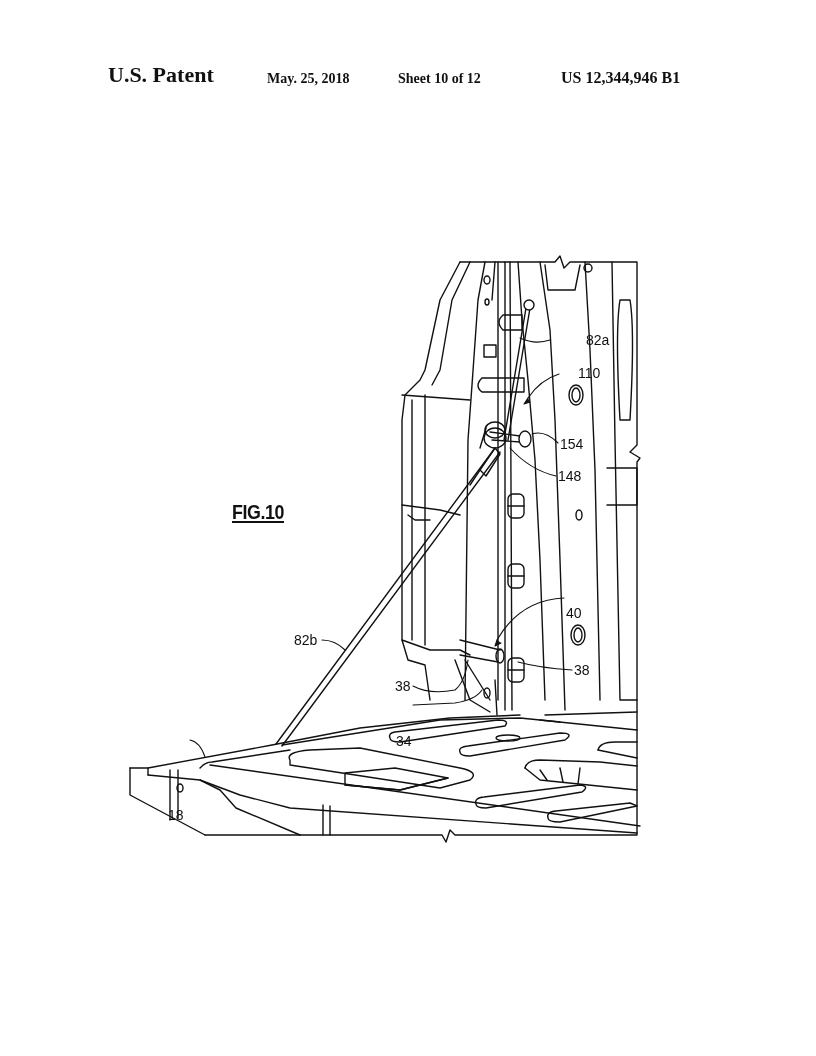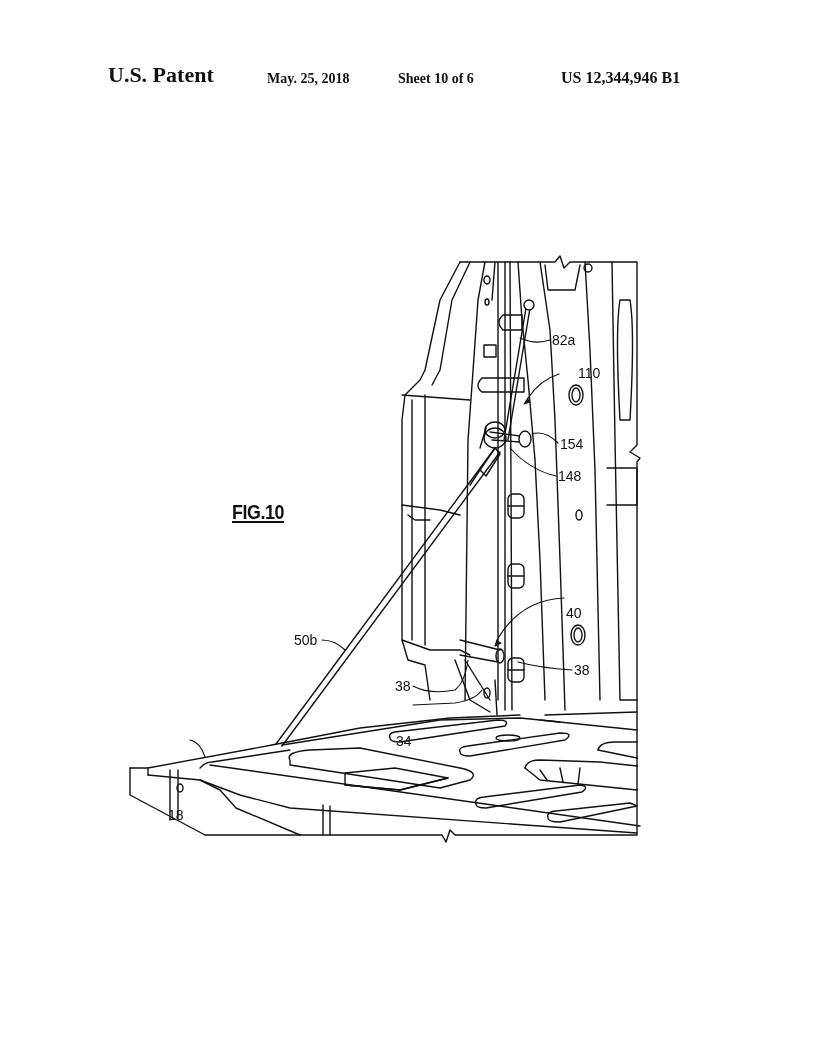--- a/index.html
+++ b/index.html
@@ -11,21 +11,21 @@
     .hdr-num { left: 561px; font-size: 16px; top: 69px; }
     .figure { position: absolute; left: 0; top: 0; width: 816px; height: 1056px; }
     .fig-label { position: absolute; left: 232px; top: 500px; font-family: "Liberation Sans", sans-serif; font-weight: bold; font-size: 21px; text-decoration: underline; letter-spacing: -0.5px; transform: scaleX(0.85); transform-origin: left; }
     .ref { position: absolute; font-family: "Liberation Sans", sans-serif; font-size: 14px; color: #111; white-space: nowrap; }
   </style>
 </head>
 <body>
 
 <div class="hdr hdr-title">U.S. Patent</div>
 <div class="hdr hdr-date">May. 25, 2018</div>
-<div class="hdr hdr-sheet">Sheet 10 of 6</div>
+<div class="hdr hdr-sheet">Sheet 10 of 12</div>
 <div class="hdr hdr-num">US 12,344,946 B1</div>
 
 <svg class="figure" viewBox="0 0 816 1056" xmlns="http://www.w3.org/2000/svg" fill="none" stroke="#111" stroke-width="1.4" stroke-linejoin="round" stroke-linecap="round">
 
   <g>
     <path d="M460 262 L555 262 L560 256 L564 268 L570 262 L637 262 L637 445 L630 452 L640 458 L637 462 L637 835 L455 835 L450 830 L446 842 L442 835 L205 835"></path>
   </g>
 
   <g>
     <path d="M460 262 L440 300 L425 370 L420 380 L405 395 L402 420 L402 640 L408 660 L425 665 L430 700"></path>
@@ -155,22 +155,22 @@
     <path d="M572 670 Q540 668 518 662"></path>
     <path d="M322 640 Q335 640 345 650"></path>
     <path d="M413 686 Q430 695 455 690 Q465 682 468 660"></path>
     <path d="M413 705 L455 703 Q475 700 482 690"></path>
     <path d="M190 740 Q200 742 205 757"></path>
   </g>
 </svg>
 
 <div class="fig-label">FIG.10</div>
 
-<div class="ref" style="left:552px; top:332px;">82a</div>
+<div class="ref" style="left:552px; top:332px;padding-left:34px;">82a</div>
 <div class="ref" style="left:578px; top:365px;">110</div>
 <div class="ref" style="left:560px; top:436px;">154</div>
 <div class="ref" style="left:558px; top:468px;">148</div>
 <div class="ref" style="left:566px; top:590px;margin-top:15px;">40</div>
 <div class="ref" style="left:574px; top:662px;">38</div>
-<div class="ref" style="left:294px; top:632px;">50b</div>
+<div class="ref" style="left:294px; top:632px;">82b</div>
 <div class="ref" style="left:395px; top:678px;">38</div>
 <div class="ref" style="left:396px; top:697px;margin-top:36px;">34</div>
 <div class="ref" style="left:168px; top:771px;margin-top:36px;">18</div>
 
 </body></html>

